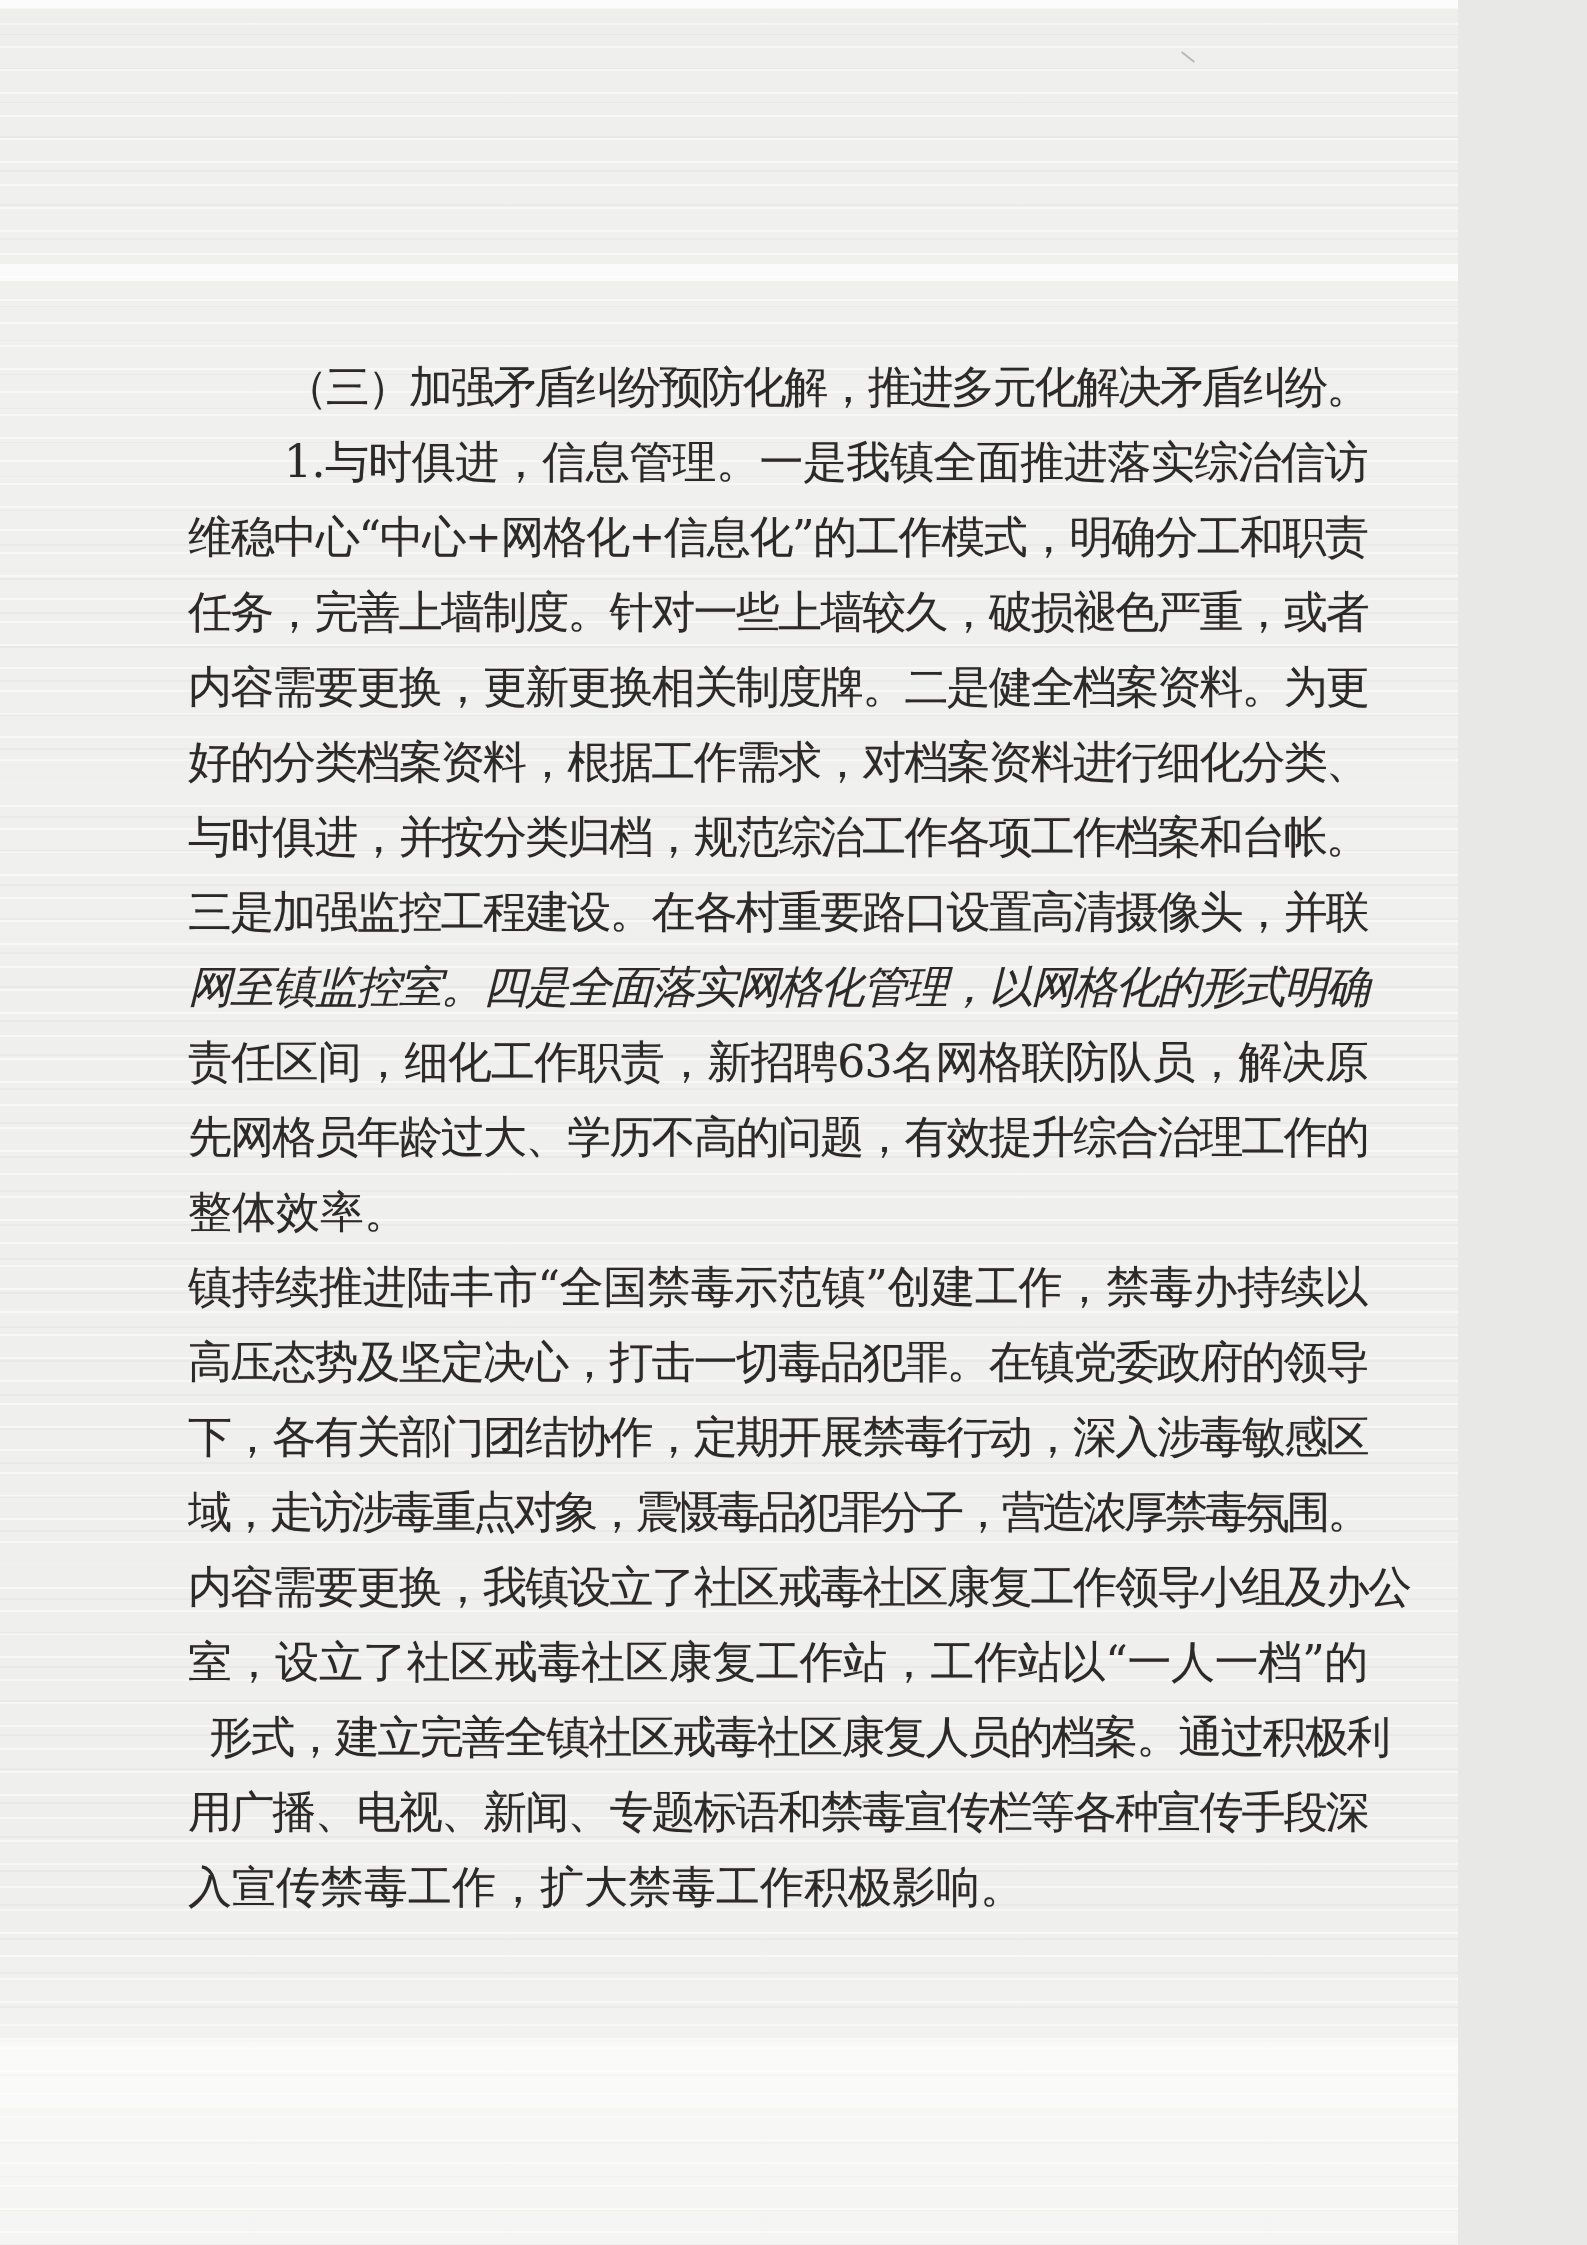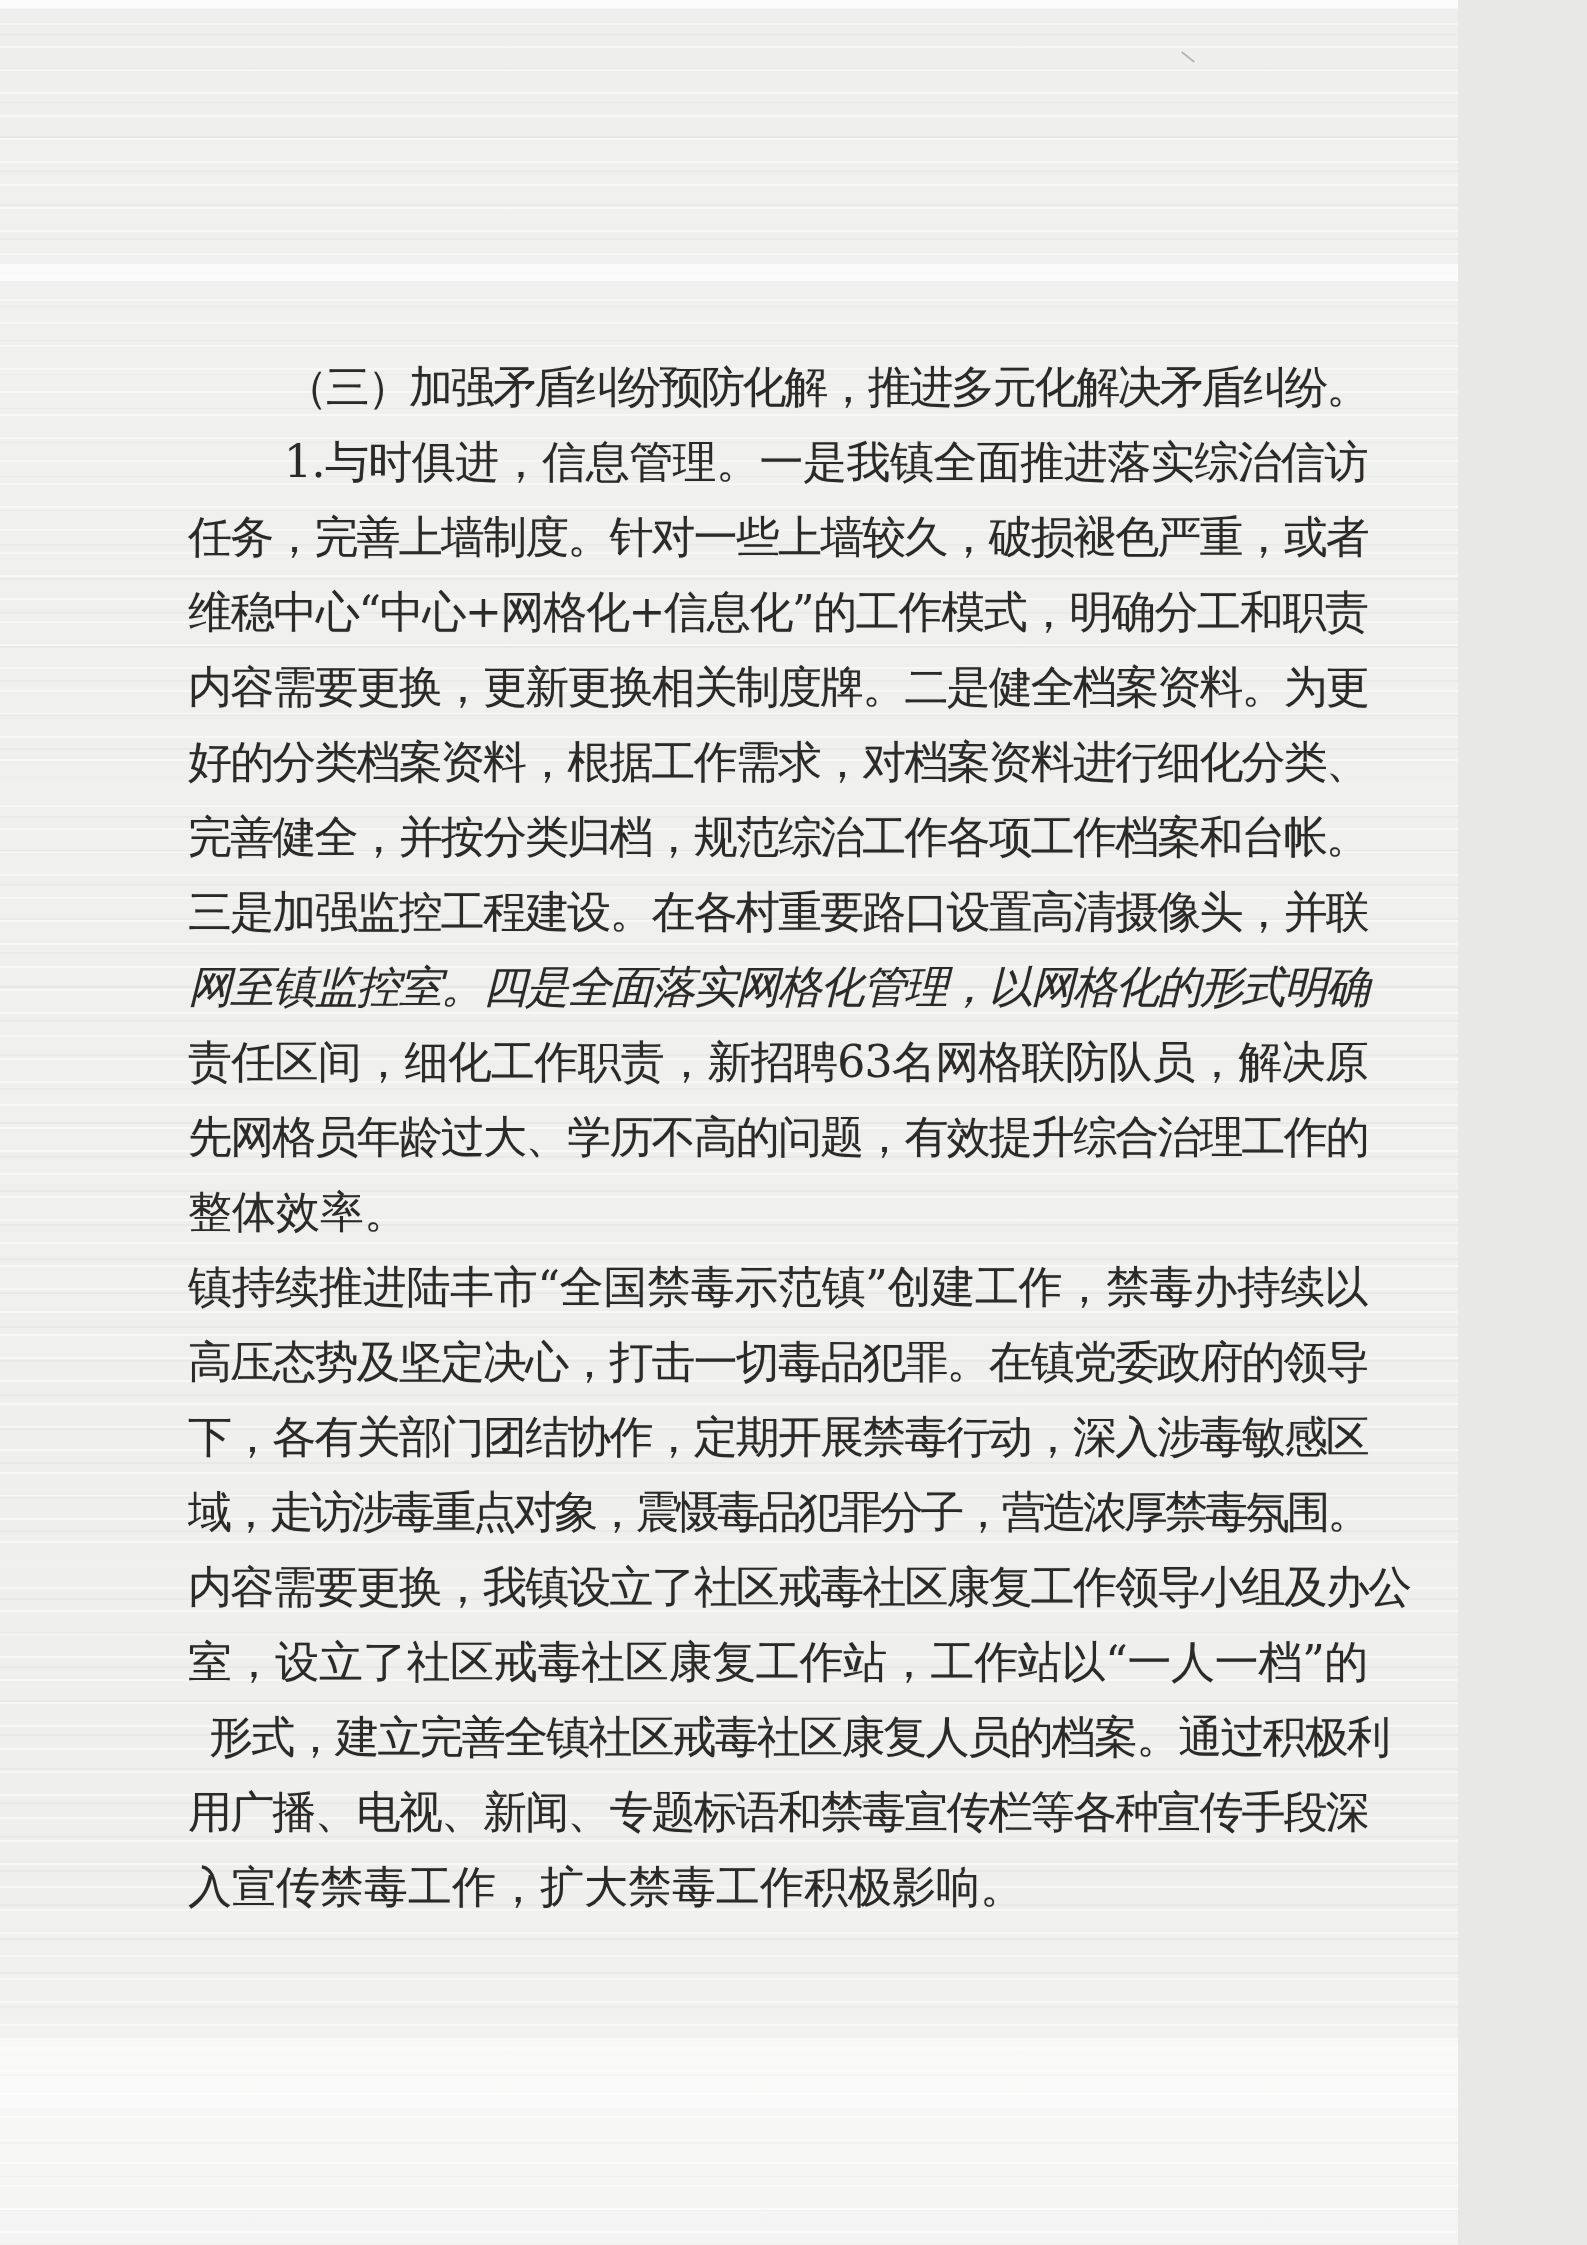--- a/index.html
+++ b/index.html
@@ -69,25 +69,25 @@
     opacity: .5;
   }
 </style>
 </head>
 <body>
 
 <div class="page">
   <div class="text-block">
       <div class="line indent heading"><span class="line-text" style="letter-spacing: -2.30769px;">（三）加强矛盾纠纷预防化解，推进多元化解决矛盾纠纷。</span></div>
       <div class="line indent"><span class="line-text" style="letter-spacing: -0.538462px;">1.与时俱进，信息管理。一是我镇全面推进落实综治信访</span></div>
+      <div class="line"><span class="line-text" style="letter-spacing: -1.34483px;">维稳中心“中心+网格化+信息化”的工作模式，明确分工和职责</span></div>
       <div class="line"><span class="line-text" style="letter-spacing: -1.85714px;">任务，完善上墙制度。针对一些上墙较久，破损褪色严重，或者</span></div>
-      <div class="line"><span class="line-text" style="letter-spacing: -1.34483px;">维稳中心“中心+网格化+信息化”的工作模式，明确分工和职责</span></div>
       <div class="line"><span class="line-text" style="letter-spacing: -1.85714px;">内容需要更换，更新更换相关制度牌。二是健全档案资料。为更</span></div>
       <div class="line"><span class="line-text" style="letter-spacing: -1.85714px; text-align: center;">好的分类档案资料，根据工作需求，对档案资料进行细化分类、</span></div>
-      <div class="line"><span class="line-text" style="letter-spacing: -1.85714px;">完善健全，并按分类归档，规范综治工作各项工作档案和台帐。</span></div>
+      <div class="line"><span class="line-text" style="letter-spacing: -1.85714px;">与时俱进，并按分类归档，规范综治工作各项工作档案和台帐。</span></div>
       <div class="line"><span class="line-text" style="letter-spacing: -1.85714px; font-family: Liberation Serif, serif;">三是加强监控工程建设。在各村重要路口设置高清摄像头，并联</span></div>
       <div class="line"><span class="line-text" style="letter-spacing: -1.85714px; font-style: italic;">网至镇监控室。四是全面落实网格化管理，以网格化的形式明确</span></div>
       <div class="line"><span class="line-text" style="letter-spacing: -0.714286px;">责任区间，细化工作职责，新招聘63名网格联防队员，解决原</span></div>
       <div class="line"><span class="line-text" style="letter-spacing: -1.85714px;">先网格员年龄过大、学历不高的问题，有效提升综合治理工作的</span></div>
       <div class="line"><span class="line-text">整体效率。</span></div>
       <div class="line"><span class="line-text" style="letter-spacing: -0.321429px;">镇持续推进陆丰市“全国禁毒示范镇”创建工作，禁毒办持续以</span></div>
       <div class="line"><span class="line-text" style="letter-spacing: -1.85714px;">高压态势及坚定决心，打击一切毒品犯罪。在镇党委政府的领导</span></div>
       <div class="line"><span class="line-text" style="letter-spacing: -1.85714px;">下，各有关部门团结协作，定期开展禁毒行动，深入涉毒敏感区</span></div>
       <div class="line"><span class="line-text" style="letter-spacing: -3.31034px;">域，走访涉毒重点对象，震慑毒品犯罪分子，营造浓厚禁毒氛围。</span></div>
       <div class="line"><span class="line-text" style="letter-spacing: -1.85714px;">内容需要更换，我镇设立了社区戒毒社区康复工作领导小组及办公</span></div>

